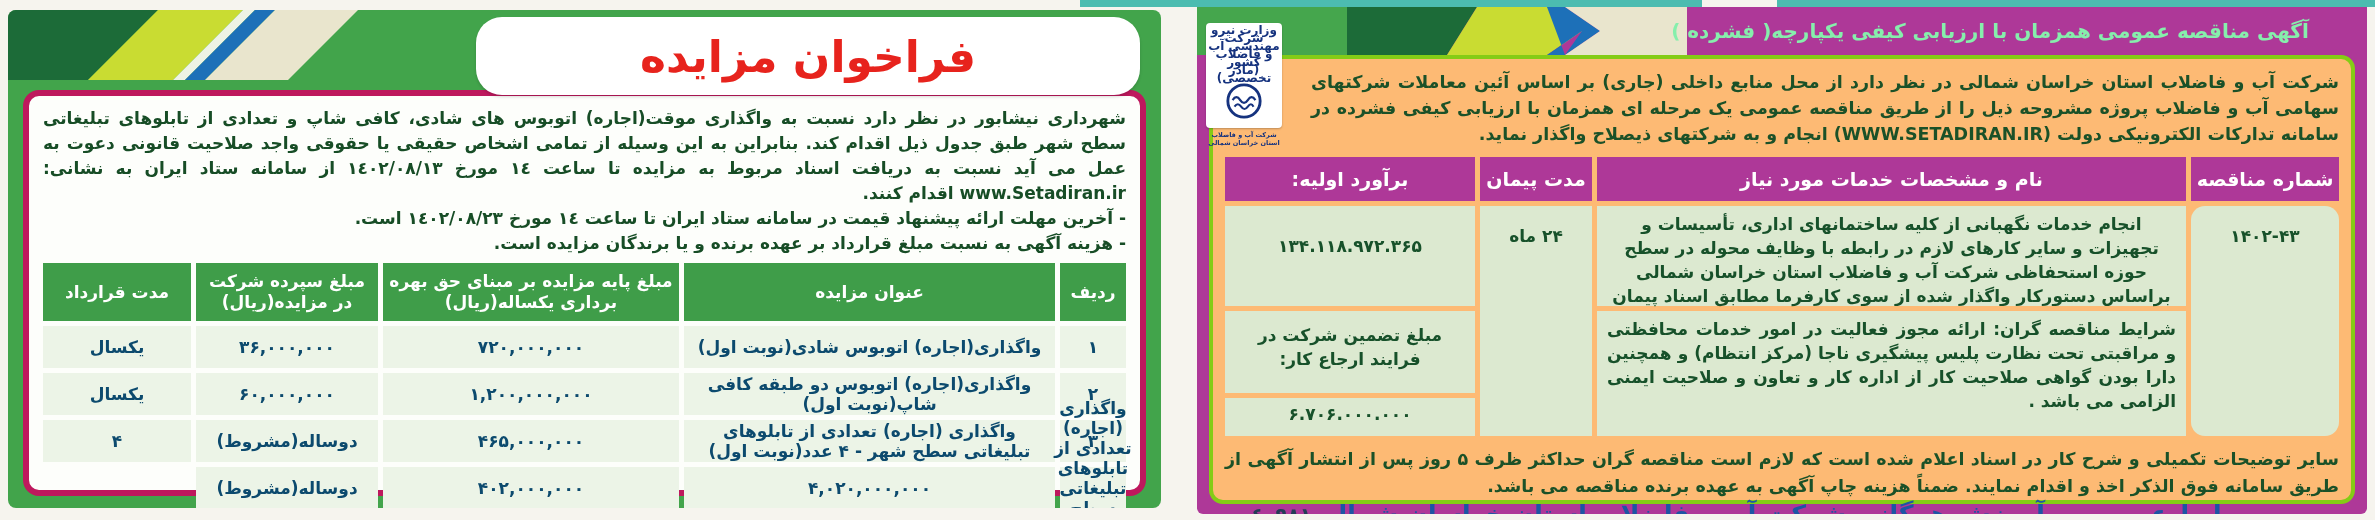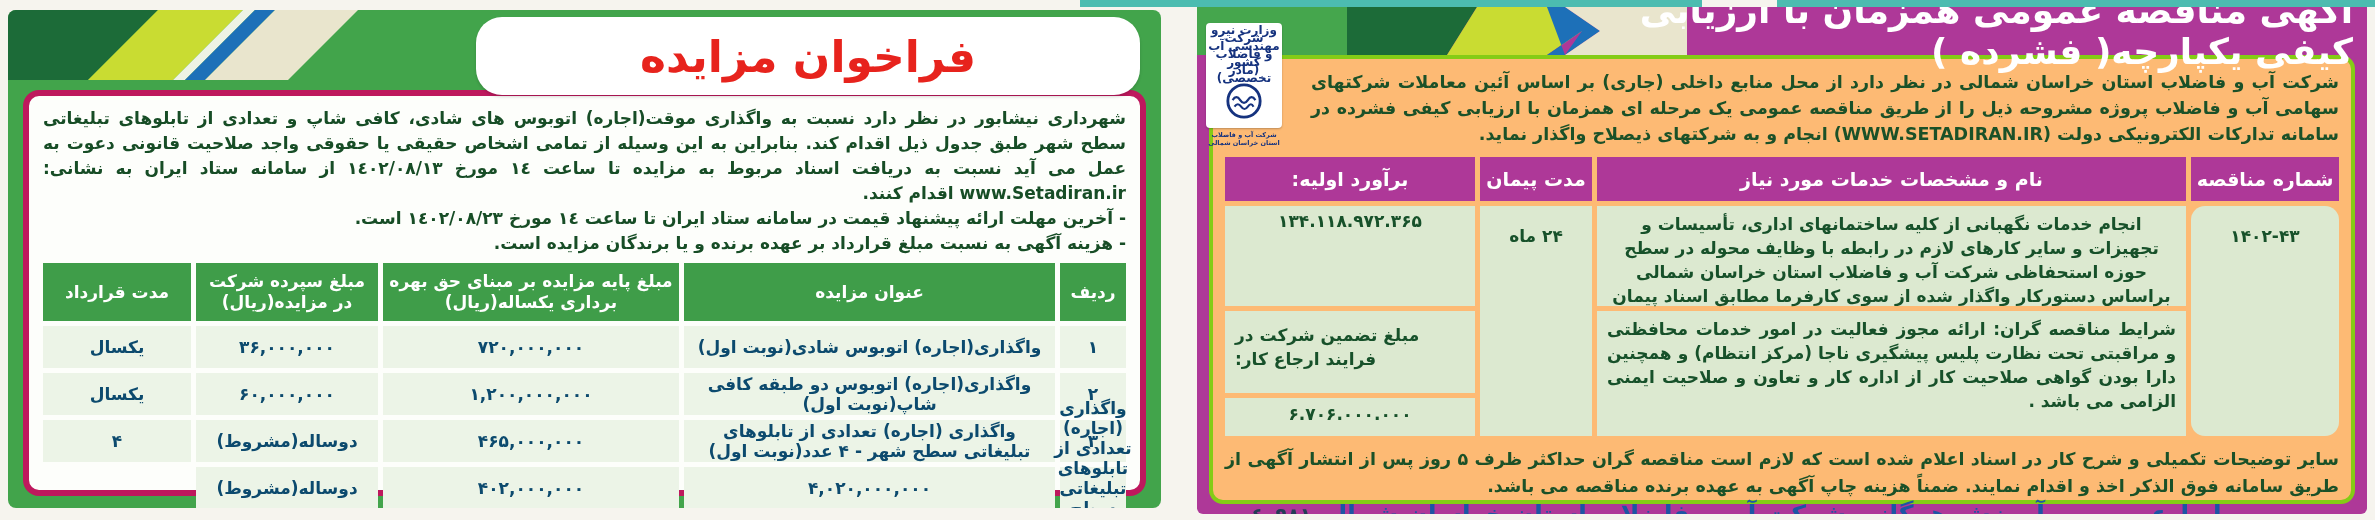--- a/index.html
+++ b/index.html
@@ -74,21 +74,21 @@
   }
   .right-panel {
     position: absolute; left: 1197px; top: 0;
     width: 1170px; height: 514px;
     background: #ae3898; border-radius: 6px; overflow: hidden;
   }
   .right-deco { position: absolute; left: 0; top: 7px; }
   .right-title {
     position: absolute; top: 11px; left: 430px; right: 14px; height: 40px;
     display: flex; align-items: center; justify-content: center;
-    color: #ffffff; font-size: 36px; font-weight: bold; z-index: 3;
+    color: #86efac; font-size: 20px; font-weight: bold; z-index: 3;
   }
   .right-box {
     position: absolute; left: 12px; right: 12px; top: 55px; bottom: 10px;
     background: #fdba74; border: 4px solid #84cc16; border-radius: 14px;
     padding: 8px 12px 8px 12px;
     display: flex; flex-direction: column;
     color: #1b5128; z-index: 2;
   }
   .logo-block {
     position: absolute; left: 9px; top: 23px; width: 76px; z-index: 5;
@@ -115,22 +115,22 @@
     display: flex; align-items: center; justify-content: center;
   }
   .rt-c {
     background: #dce9d0; color: #17512a; font-weight: bold; font-size: 17px;
     line-height: 24px; padding: 6px 10px; text-align: center;
   }
   .rt-no   { grid-column: 1; grid-row: 1 / 4; padding-top: 18px; border-radius: 14px; }
   .rt-main1{ grid-column: 2; grid-row: 1; }
   .rt-main2{ grid-column: 2; grid-row: 2 / 4; text-align: justify; }
   .rt-dur  { grid-column: 3; grid-row: 1 / 4; padding-top: 18px; }
-  .rt-est1 { grid-column: 4; grid-row: 1; padding-top: 3px; }
-  .rt-est2 { grid-column: 4; grid-row: 2; text-align: left; padding-top: 12px; }
+  .rt-est1 { grid-column: 4; grid-row: 1; padding-top: 28px; }
+  .rt-est2 { grid-column: 4; grid-row: 2; text-align: center; padding-top: 12px; }
   .rt-est3 { grid-column: 4; grid-row: 3; padding-top: 4px; }
   .right-para {
     font-size: 17.5px; line-height: 27px; font-weight: bold; text-align: justify;
     margin-top: 10px;
   }
   .right-footer {
     margin-top: auto; position: relative; height: 40px;
     display: flex; align-items: center; justify-content: center;
   }
   .right-sign { color: #1d55a4; font-size: 25px; font-weight: bold; }

